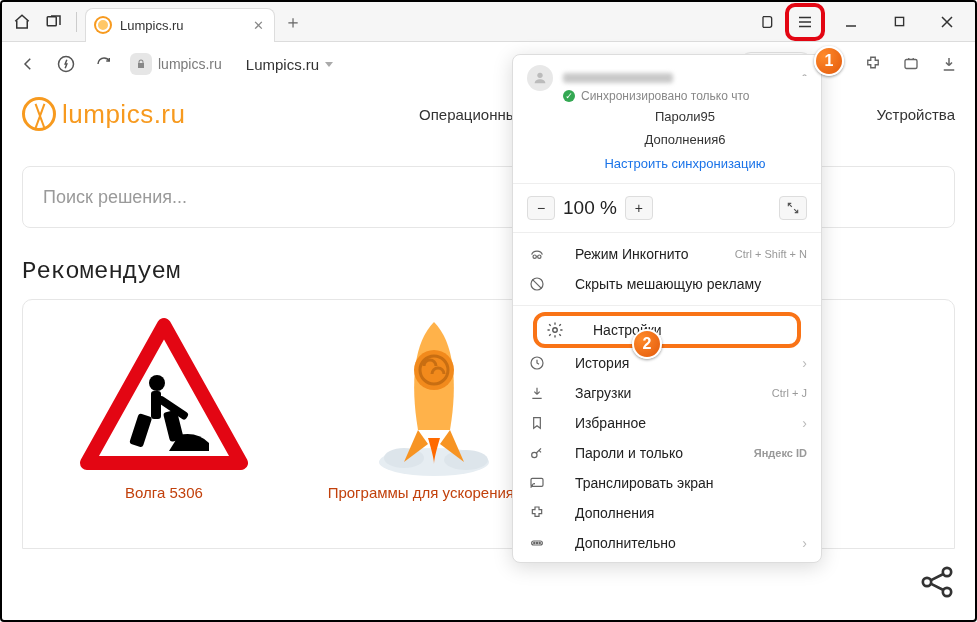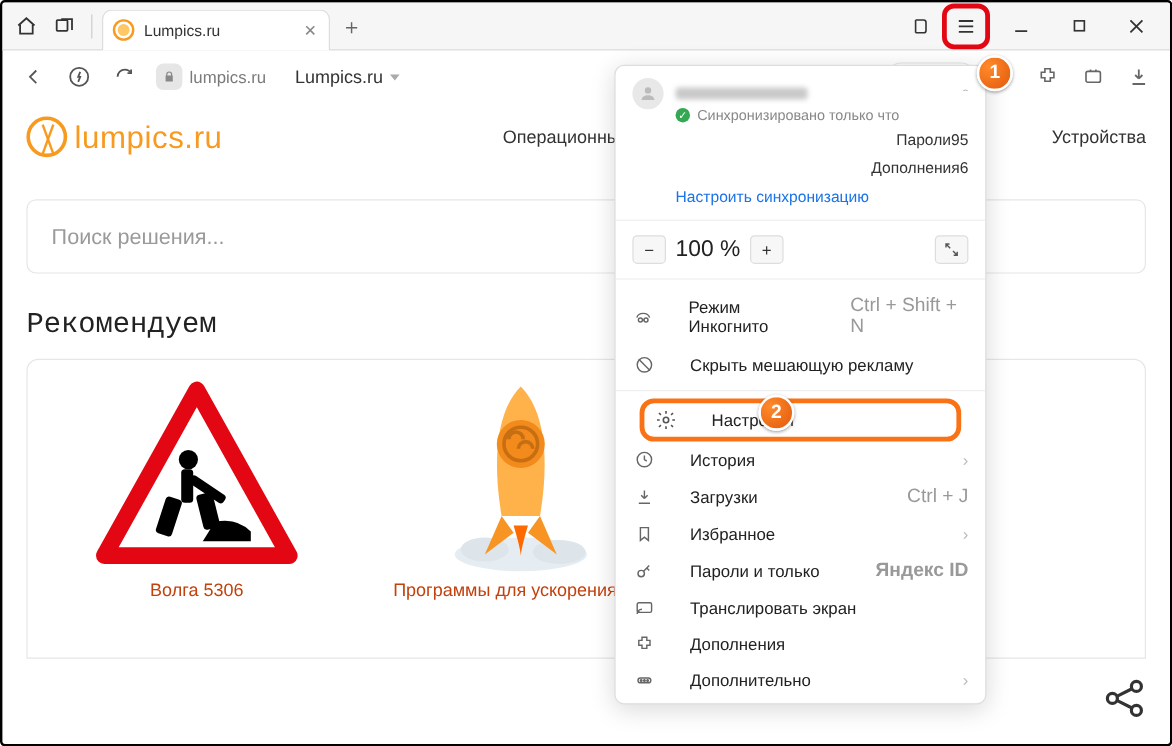--- a/index.html
+++ b/index.html
@@ -210,41 +210,41 @@
   .sync-head .chev { margin-left:auto; color:#999; transform:scaleY(0.6);}
   .blurred {
     display:inline-block; width:110px; height:10px;
     background:#c9c9c9; border-radius:3px; filter:blur(2px);
   }
   .sync-sub { font-size:12px; color:#888; margin-left:36px; margin-top:-2px; display:flex; align-items:center; gap:6px;}
   .sync-sub .ok {
     width:12px; height:12px; border-radius:50%; background:#34a853;
     display:flex; align-items:center; justify-content:center; color:#fff; font-size:9px;
   }
-  .sync-row { display:flex; justify-content:flex-end; padding:4px 14px 4px 50px; font-size:13px; color:#333;}
-  .sync-link { padding:4px 14px 6px 50px;}
+  .sync-row { display:flex; justify-content:center; padding:4px 14px 4px 50px; font-size:13px; color:#333;}
+  .sync-link { padding:4px 14px 6px 50px;text-align:center;}
   .sync-link a { color:var(--blue); font-size:13px; }
   .zoomrow {
     display:flex; align-items:center; padding: 6px 14px;
     gap:8px;
   }
   .zoomrow .zb {
     width:28px; height:24px; border:1px solid #ddd; border-radius:4px;
     background:#f7f7f7; display:flex; align-items:center; justify-content:center;
     font-size:14px; color:#333;
   }
   .zoomrow .zval { font-size:19px; min-width:44px; text-align:center;}
   .zoomrow .full { margin-left:auto; }
   .mitem {
     display:flex; align-items:center; gap:28px;
     padding: 7px 14px;
     font-size:14px; color:#222;
   }
   .mitem .icon { width:20px; display:flex; justify-content:center; color:#666;}
-  .mitem .shortcut { margin-left:auto; font-size:16px; color:#999;}
+  .mitem .shortcut { margin-left:auto; font-size:11px; color:#999;}
   .mitem .chevr { margin-left:auto; color:#bbb;}
   .mitem.highlight {
     border:4px solid #f97316;
     border-radius:12px;
     margin: 0 20px;
     padding: 5px 8px;
   }
   
   .callout {
     position:absolute;

